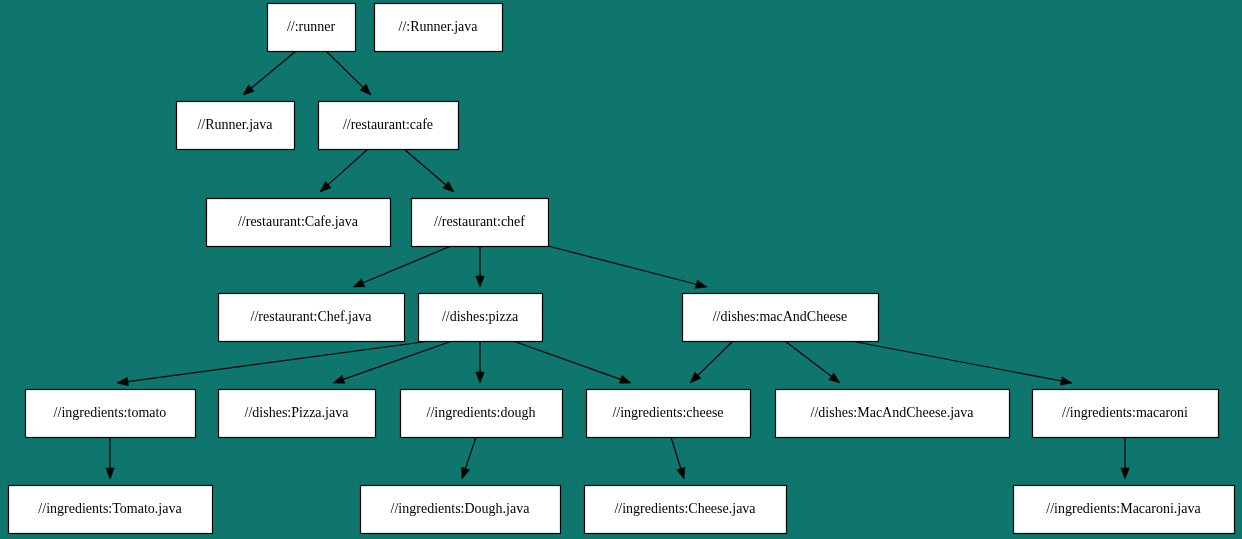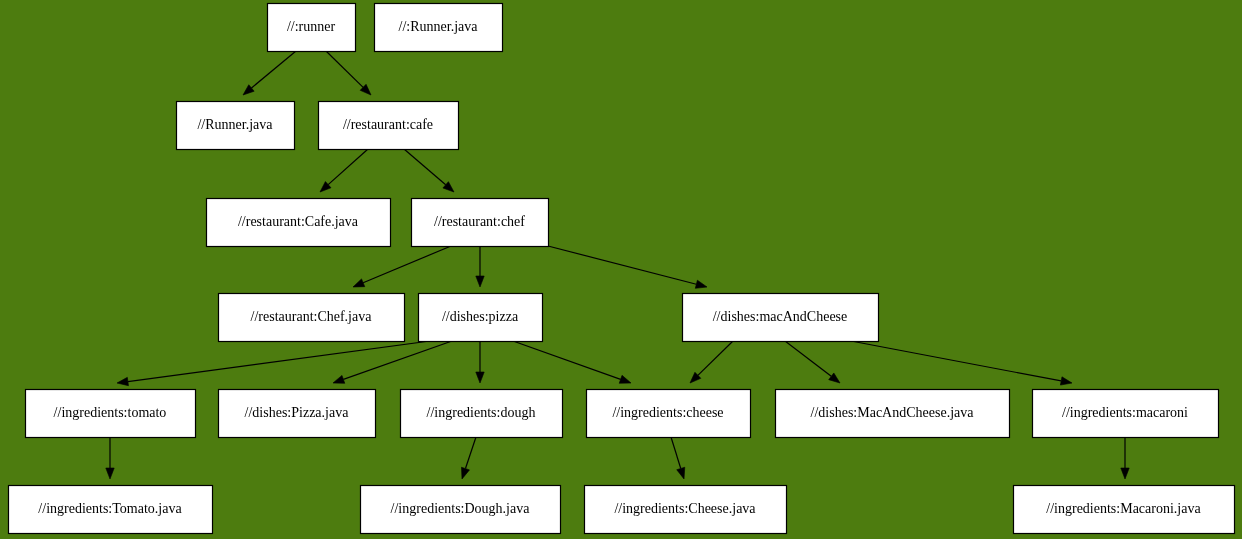--- a/index.html
+++ b/index.html
@@ -4,21 +4,21 @@
 <style>
   html, body {
     margin: 0;
     padding: 0;
     background: #ffffff;
   }
   #graph-canvas {
     position: relative;
     width: 1242px;
     height: 539px;
-    background: #4d7c0f;
+    background: #0f766e;
     font-family: "Liberation Serif", "DejaVu Serif", serif;
     overflow: hidden;
   }
   svg.graph-svg {
     position: absolute;
     top: 0;
     left: 0;
     width: 1242px;
     height: 539px;
     display: block;

